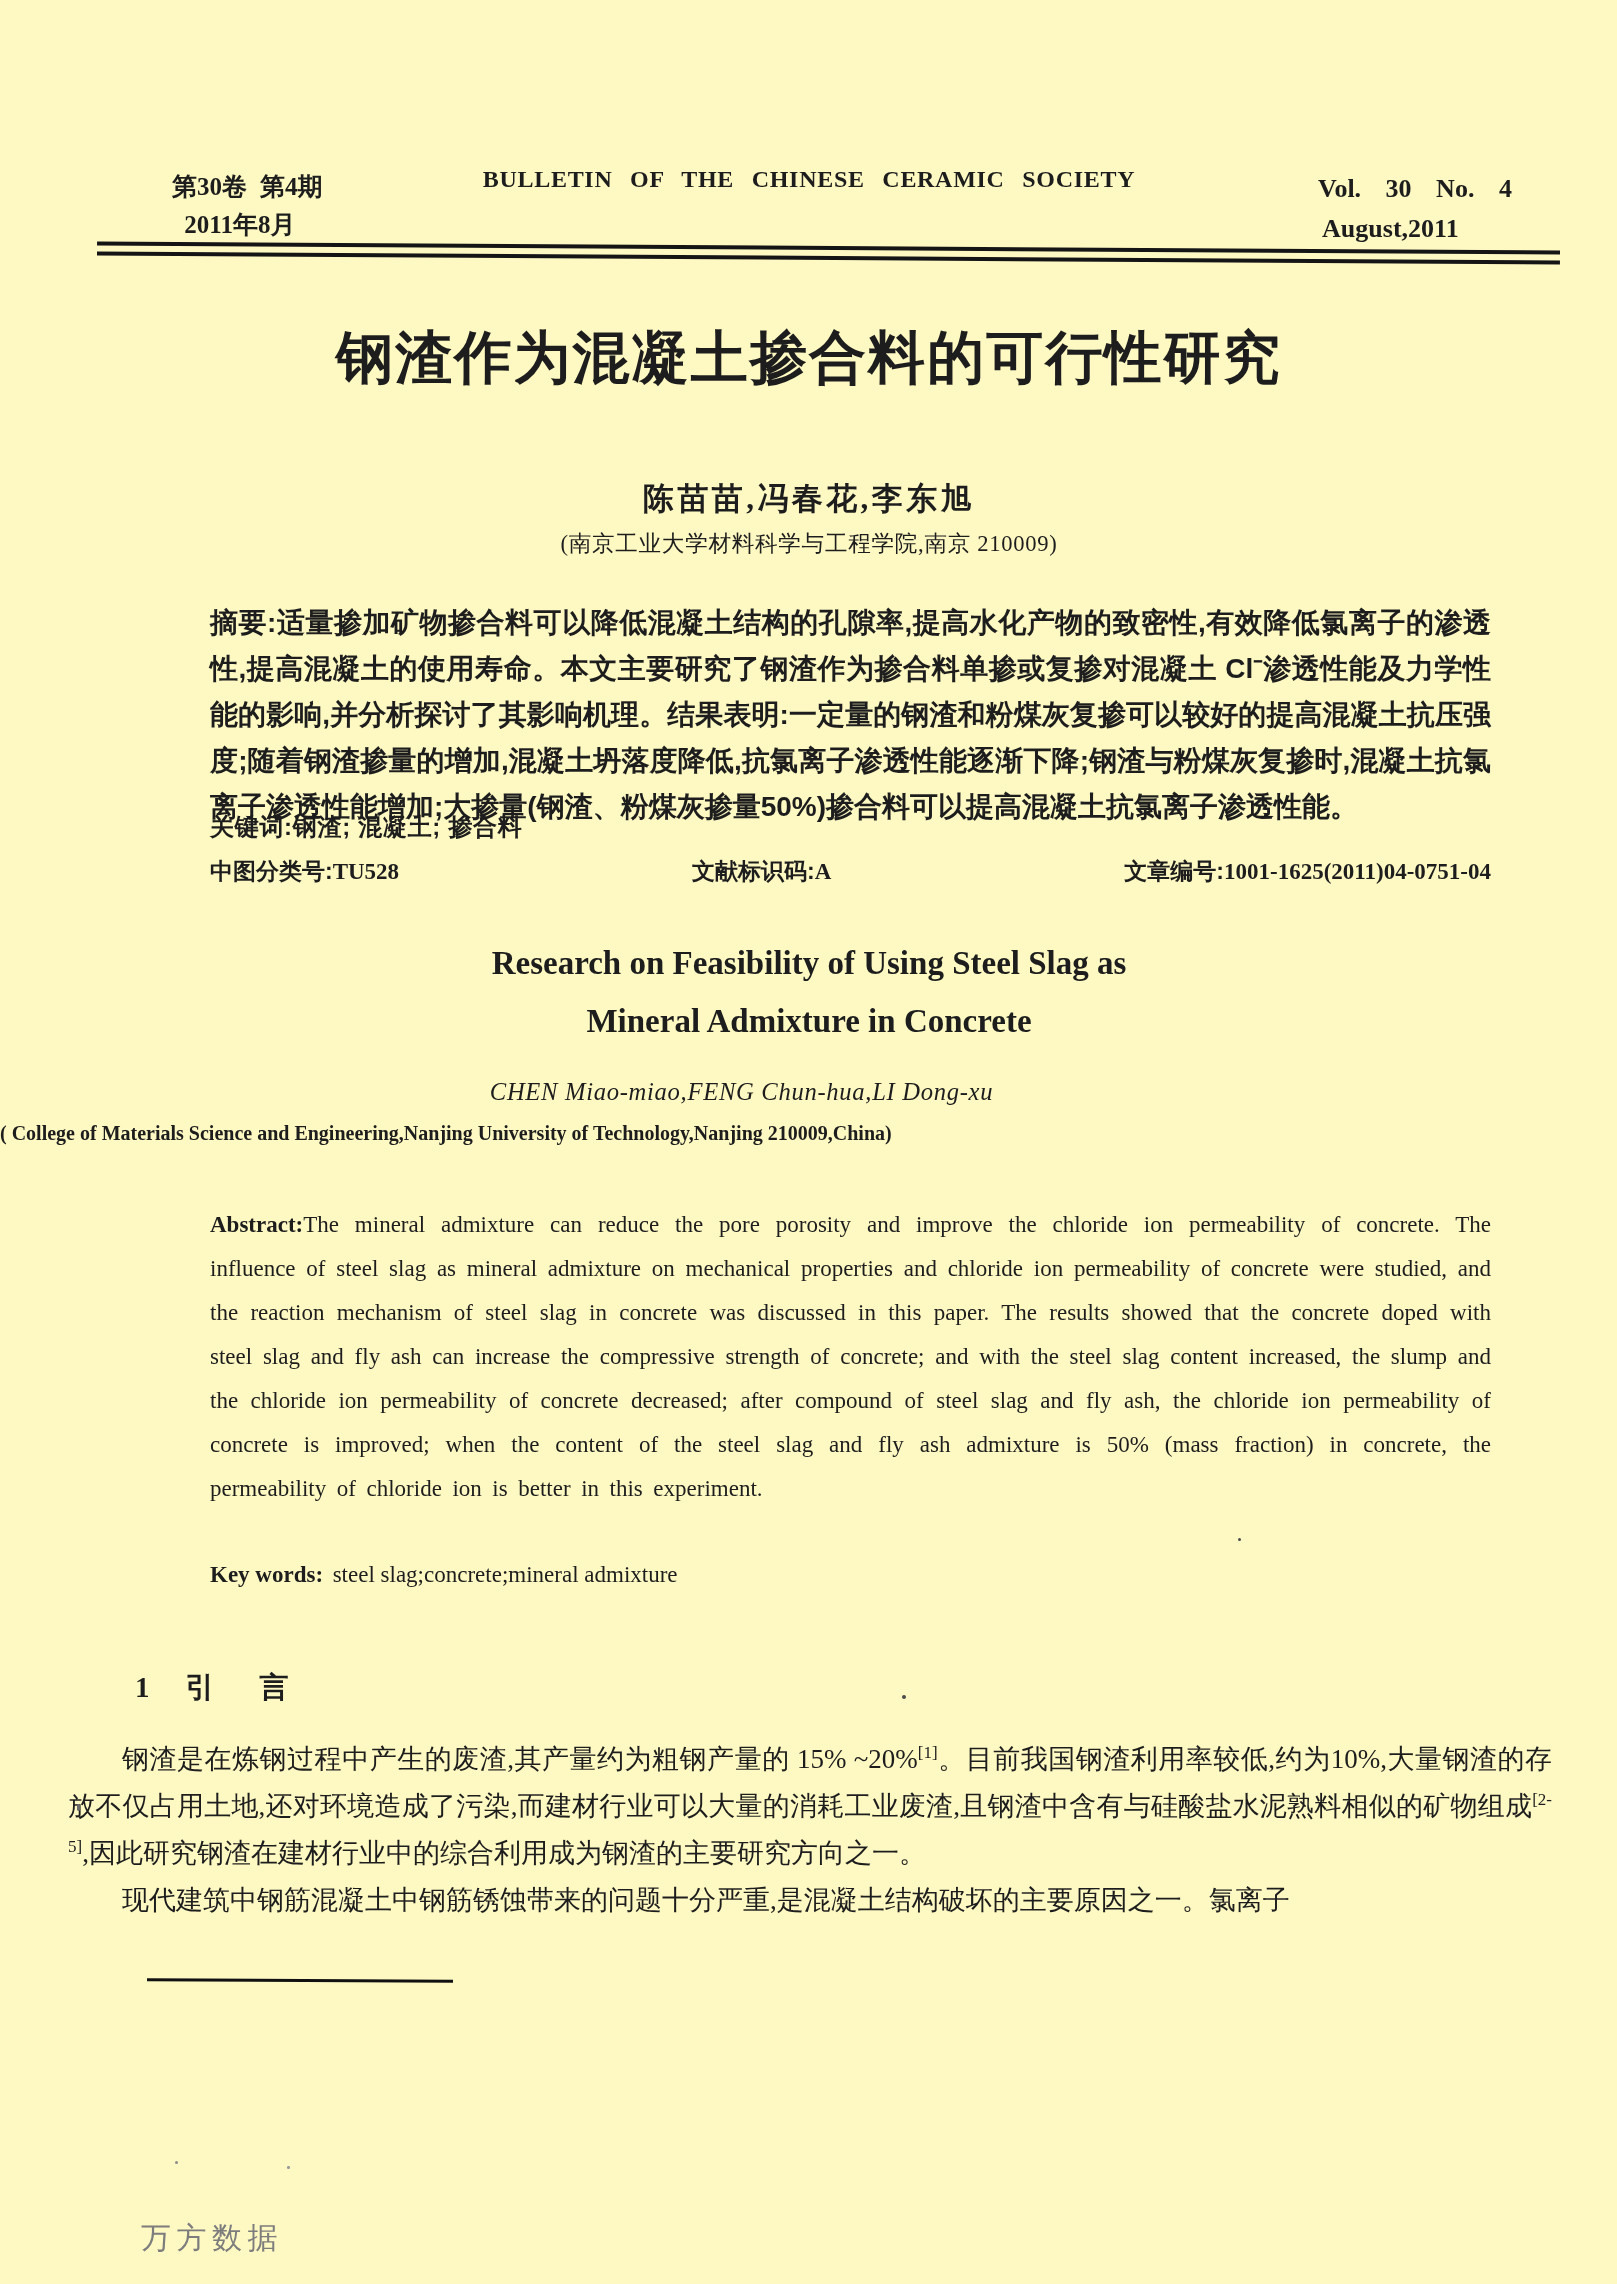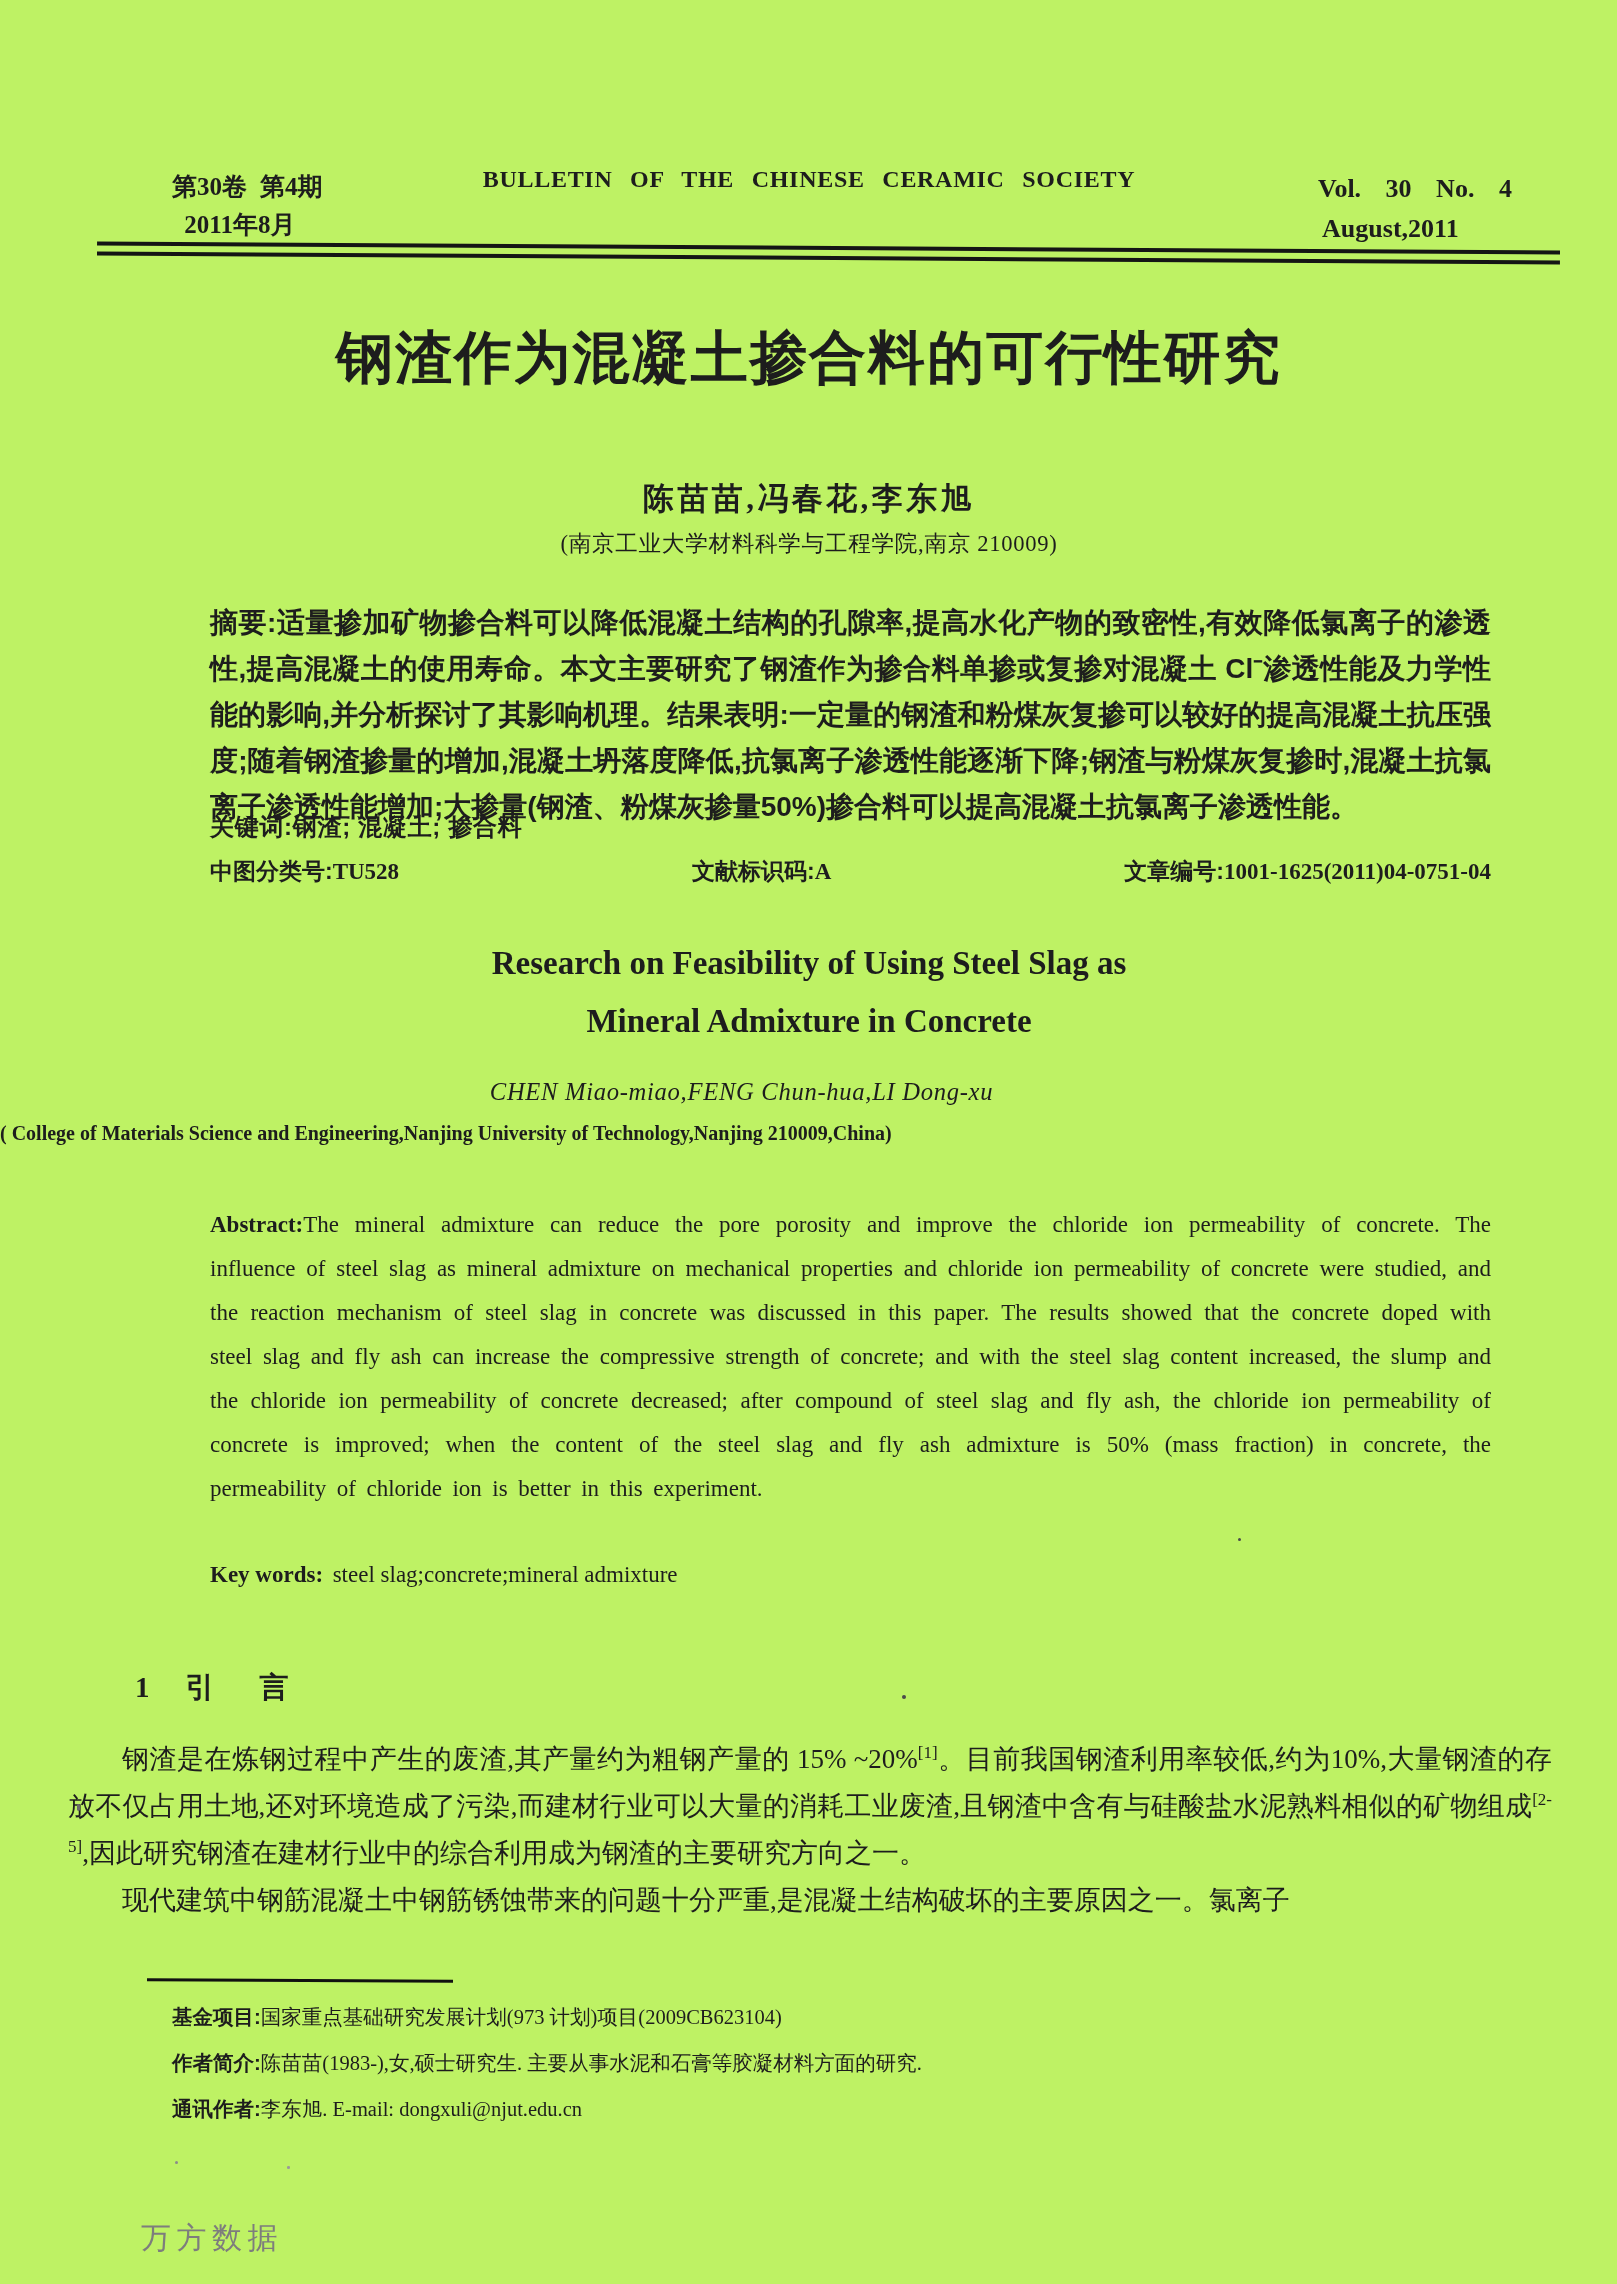--- a/index.html
+++ b/index.html
@@ -1,20 +1,20 @@
 <!DOCTYPE html>
 <html style="font-size:11px"><head>
 <meta charset="utf-8">
 <style>
   html,body{margin:0;padding:0;background:#e8e8e6;}
   .page{
     position:relative;
     width:1618px;height:2284px;
     margin:0 auto;
-    background:#bef264;
+    background:#fef9c3;
     overflow:hidden;
     color:#1d1d1d;
     font-family:"Liberation Serif", serif;
   }
   .abs{position:absolute;}
   
   .hdr-left{left:172px;top:168px;font-size:25px;font-weight:700;
     font-family:"Liberation Serif",serif;line-height:38px;word-spacing:6.8px;}
   .hdr-left div:last-child{padding-left:12.3px;}
   .hdr-center{left:0;top:157px;width:1618px;text-align:center;}
@@ -152,25 +152,20 @@
   <div class="abs sec-heading">
     <span class="num">1</span><span class="ttl">引  言</span>
   </div>
 
   <div class="abs body-text">
     <p><span>钢渣是在炼钢过程中产生的废渣,其产量约为粗钢产量的 15% ~20%</span><span class="sup">[1]</span><span>。目前我国钢渣利用率较低,约为10%,大量钢渣的存放不仅占用土地,还对环境造成了污染,而建材行业可以大量的消耗工业废渣,且钢渣中含有与硅酸盐水泥熟料相似的矿物组成</span><span class="sup">[2-5]</span><span>,因此研究钢渣在建材行业中的综合利用成为钢渣的主要研究方向之一。</span></p>
     <p>现代建筑中钢筋混凝土中钢筋锈蚀带来的问题十分严重,是混凝土结构破坏的主要原因之一。氯离子</p>
   </div>
 
   <div class="abs foot-rule"></div>
-  <div class="abs footnotes">
-    <div><span class="lbl">基金项目:</span><span>国家重点基础研究发展计划(973 计划)项目(2009CB623104)</span></div>
-    <div><span class="lbl">作者简介:</span><span>陈苗苗(1983-),女,硕士研究生. 主要从事水泥和石膏等胶凝材料方面的研究.</span></div>
-    <div><span class="lbl">通讯作者:</span><span>李东旭. E-mail: dongxuli@njut.edu.cn</span></div>
-  </div>
 
   <div class="abs watermark">万方数据</div>
   <span class="dot d1"></span>
   <span class="dot d2"></span>
   <span class="dot d3"></span>
   <span class="dot d4"></span>
   <span class="dot d5"></span>
 </div>
 
 

